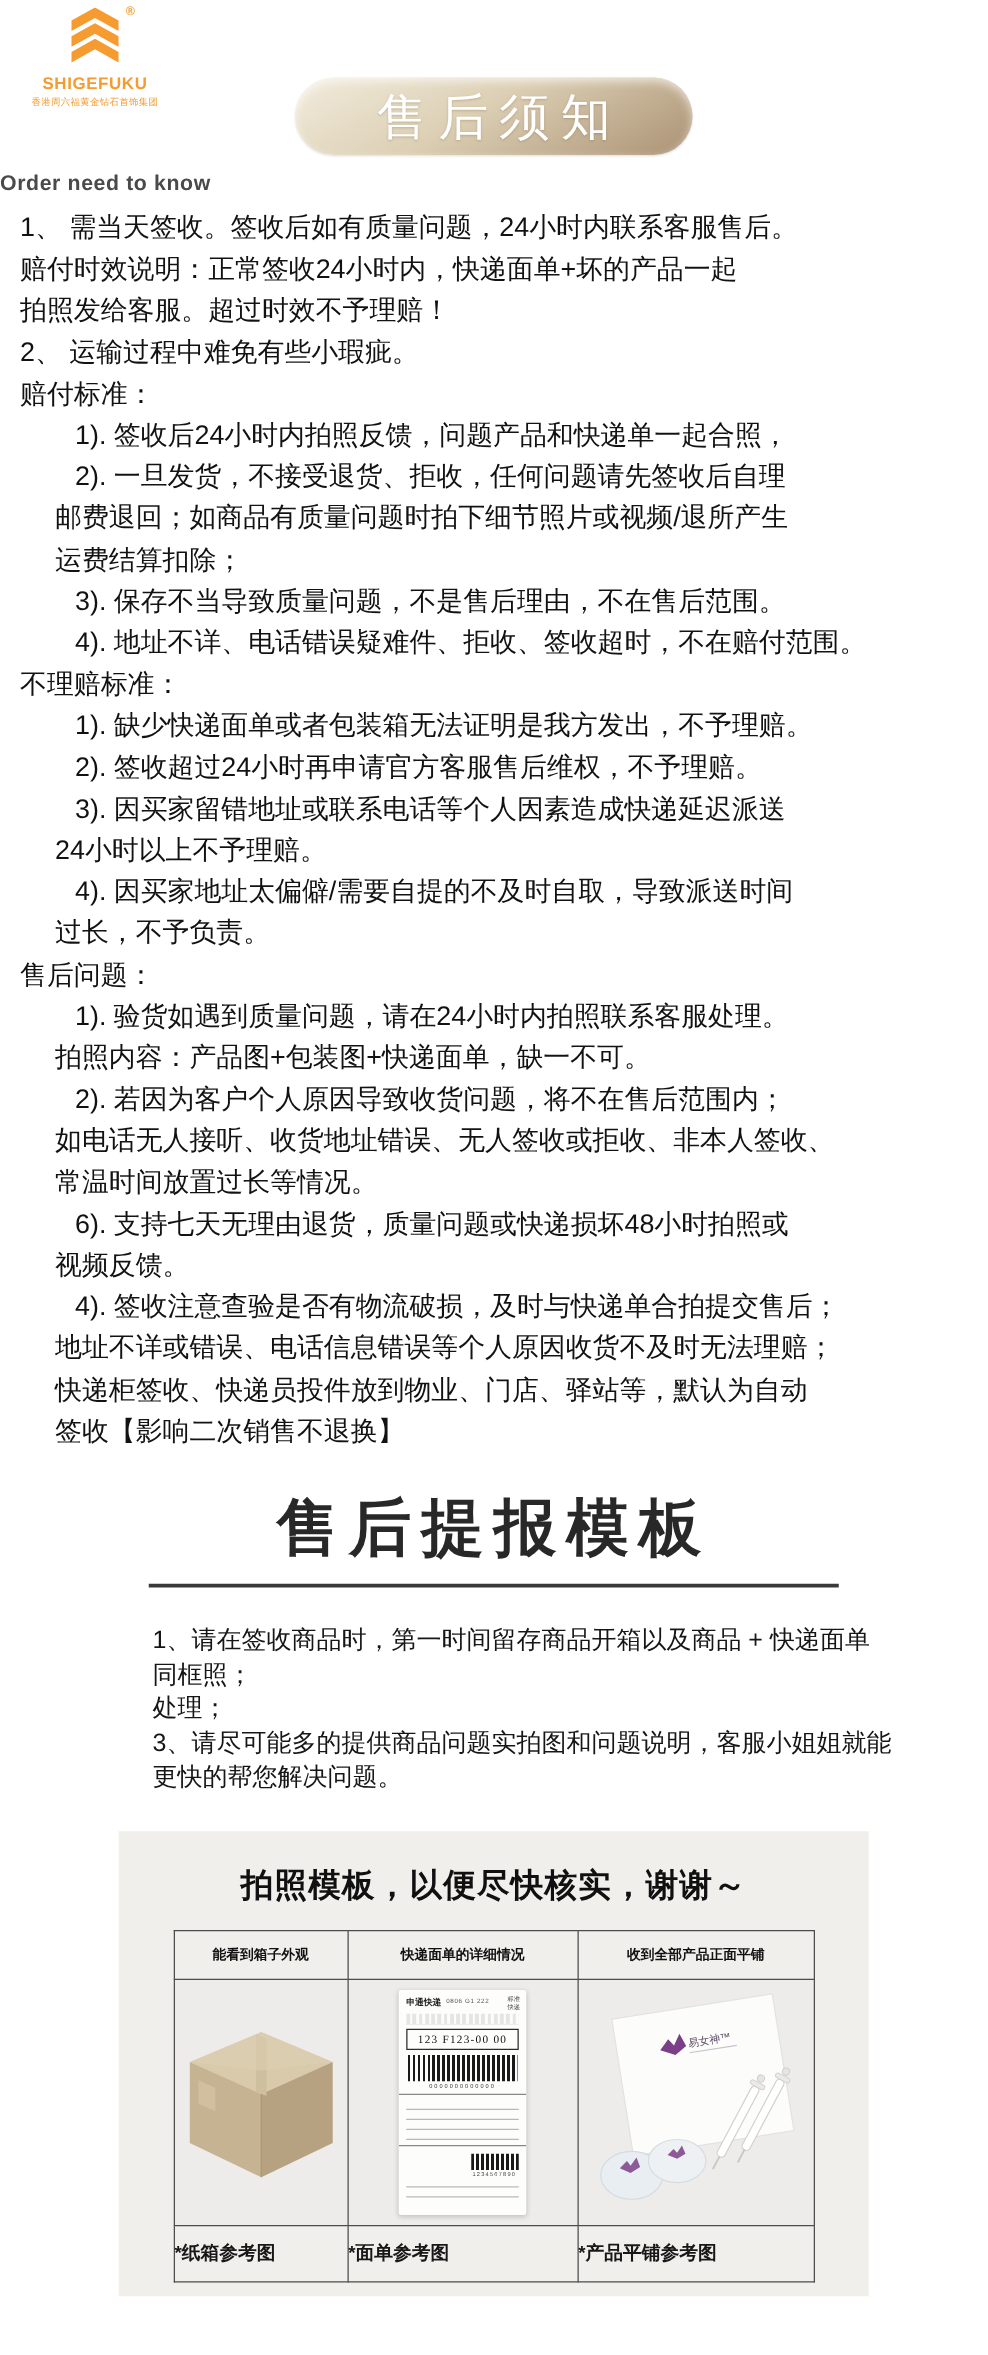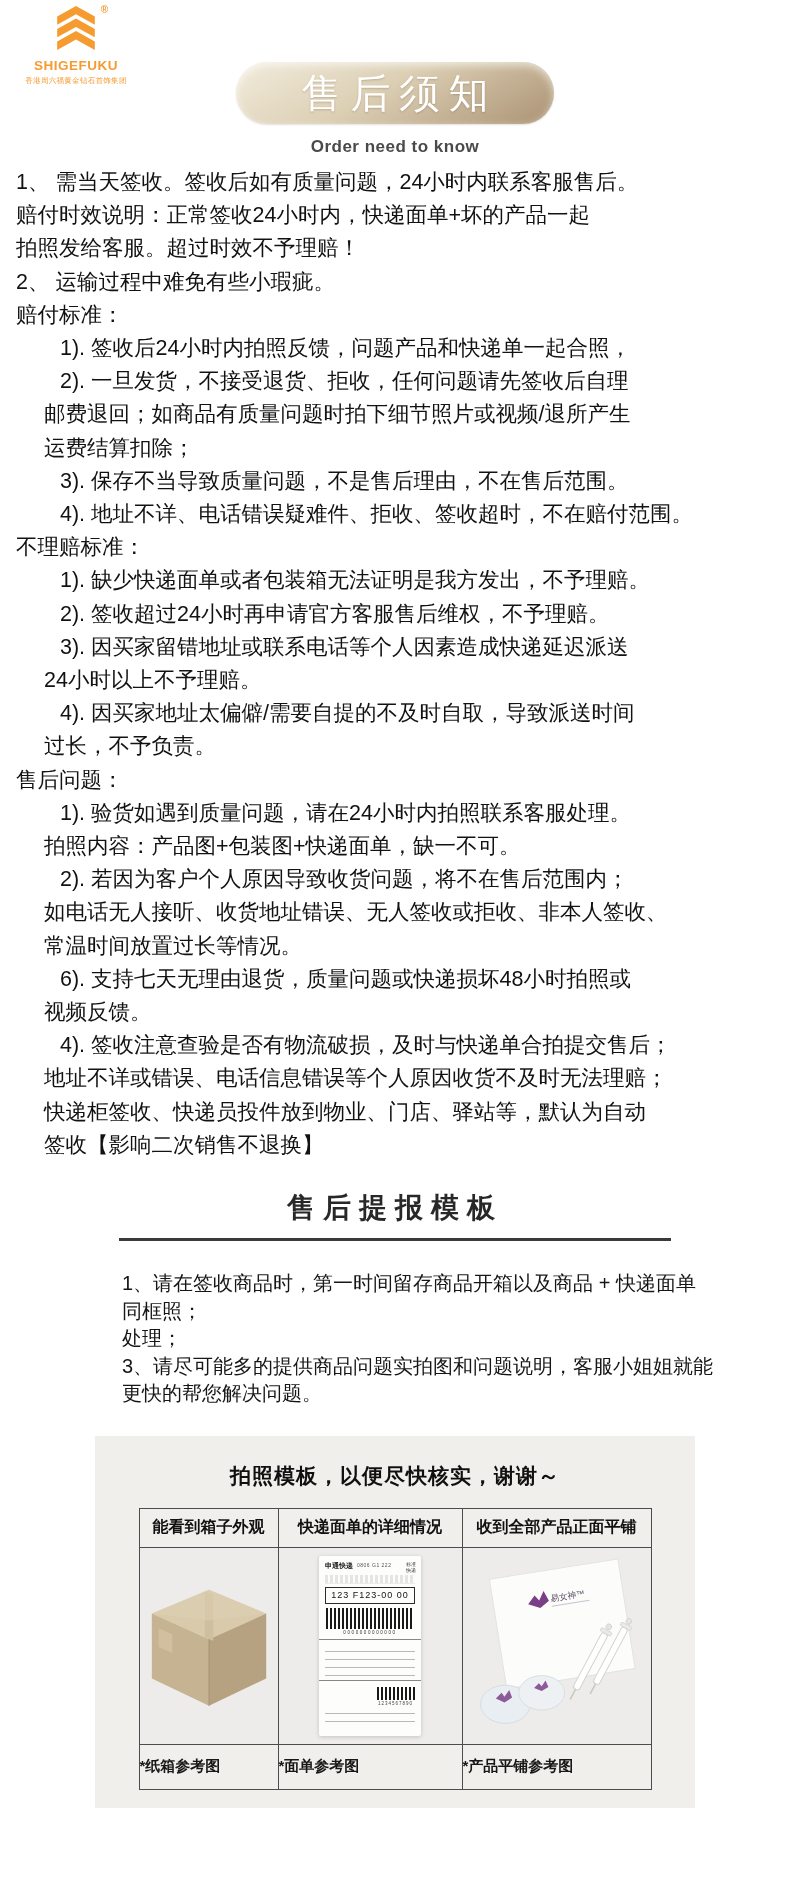--- a/index.html
+++ b/index.html
@@ -16,49 +16,49 @@
   .logo-sub{color:var(--accent);font-size:7.5px;margin-top:3px;letter-spacing:.3px;white-space:nowrap;}
   
   .banner{
     width:318px;height:62px;margin:62px auto 0;border-radius:32px;
     background:linear-gradient(150deg,var(--banner_light) 0%,#dccfb4 45%,var(--banner_dark) 100%);
     box-shadow:inset 0 3px 8px rgba(255,255,255,.65), 0 1px 2px rgba(0,0,0,.12);
     display:flex;align-items:center;justify-content:center;
     color:#fff;font-size:40px;font-weight:normal;letter-spacing:9px;text-indent:9px;
     text-shadow:0 1px 2px rgba(120,100,70,.35);
   }
-  .banner-sub{text-align:center;font-size:17px;color:#4a4a4a;font-weight:bold;margin-top:13px;letter-spacing:.5px;}
+  .banner-sub{text-align:left;font-size:17px;color:#4a4a4a;font-weight:bold;margin-top:13px;letter-spacing:.5px;}
   
   .notice{margin-top:9px;padding:0 12px 0 16px;font-size:21.5px;line-height:33.2px;color:#121212;}
   .nline{white-space:nowrap;}
   .nline.lv1{padding-left:44px;}
   .nline.lv2{padding-left:28px;}
   
-  .tpl-title{margin:27px 0 0;text-align:center;font-size:28px;font-weight:bold;color:#282828;letter-spacing:8px;}
+  .tpl-title{margin:27px 0 0;text-align:center;font-size:50px;font-weight:bold;color:#282828;letter-spacing:8px;}
   .tpl-rule{width:552px;height:3px;background:#3a3a3a;margin:11px auto 0;}
   .steps{margin-top:29px;padding-left:122px;font-size:20px;line-height:27.5px;color:#161616;}
   .sline{white-space:nowrap;}
   
   .photo-box{margin:28px auto 0;width:600px;height:372px;background:var(--panel);box-sizing:border-box;padding-top:26px;}
-  .photo-title{text-align:center;font-weight:bold;font-size:21px;color:#101010;letter-spacing:1px;}
+  .photo-title{text-align:center;font-weight:bold;font-size:26px;color:#101010;letter-spacing:1px;}
   table.ph{width:512px;margin:18px auto 0;border-collapse:collapse;table-layout:fixed;}
   table.ph th,table.ph td{border:1.6px solid #4c4c4c;padding:0;}
-  table.ph th{height:38px;font-size:16px;font-weight:bold;color:#111;background:transparent;}
+  table.ph th{height:38px;font-size:11px;font-weight:bold;color:#111;background:transparent;}
   td.img-cell{height:196px;background:#edecea;text-align:center;vertical-align:middle;}
   td.cap{height:44px;font-weight:bold;font-size:15px;color:#171717;background:transparent;}
   
   .label{width:102px;height:180px;background:#fdfdfc;margin:0 auto;border-radius:2px;
          box-shadow:0 1px 4px rgba(0,0,0,.18);text-align:left;overflow:hidden;}
   .label-head{display:flex;align-items:flex-start;padding:5px 5px 0 6px;}
   .label-courier{font-size:7px;font-weight:bold;color:#222;}
   .label-code{font-size:5px;color:#555;margin-left:4px;margin-top:1px;letter-spacing:.5px;}
   .label-svc{margin-left:auto;font-size:5px;color:#444;text-align:right;line-height:6px;}
   .label-addr{margin:2px 6px 0;height:8px;border-bottom:.5px solid #ddd;
               background:repeating-linear-gradient(90deg,#cfcfcf 0 3px,transparent 3px 5px);opacity:.5;}
-  .label-num{border:1px solid #2c2c2c;margin:3px 6px 0;font-size:9px;font-family:Liberation Sans, sans-serif;
+  .label-num{border:1px solid #2c2c2c;margin:3px 6px 0;font-size:9px;font-family:Liberation Serif, serif;
              text-align:center;padding:2.5px 0;letter-spacing:1px;color:#111;}
   .barcode{height:21px;margin:4px 7px 1px;background:repeating-linear-gradient(90deg,#191919 0 2px,transparent 2px 4px);}
   .barcode.sm{height:13px;width:38px;margin:2px 6px 0 auto;}
   .label-digits{font-size:4.5px;text-align:center;letter-spacing:1.6px;color:#333;}
   .hl{height:7px;border-bottom:.6px solid #b9b9b9;margin:0 6px;}
   .sec-sep{height:4px;border-top:1px solid #888;margin:4px 0 0;}
   .bc-num{font-size:4.5px;text-align:right;margin:1px 8px 0;color:#444;letter-spacing:1px;}
   
   .img-cell svg{display:block;margin:0 auto;}
 </style>

